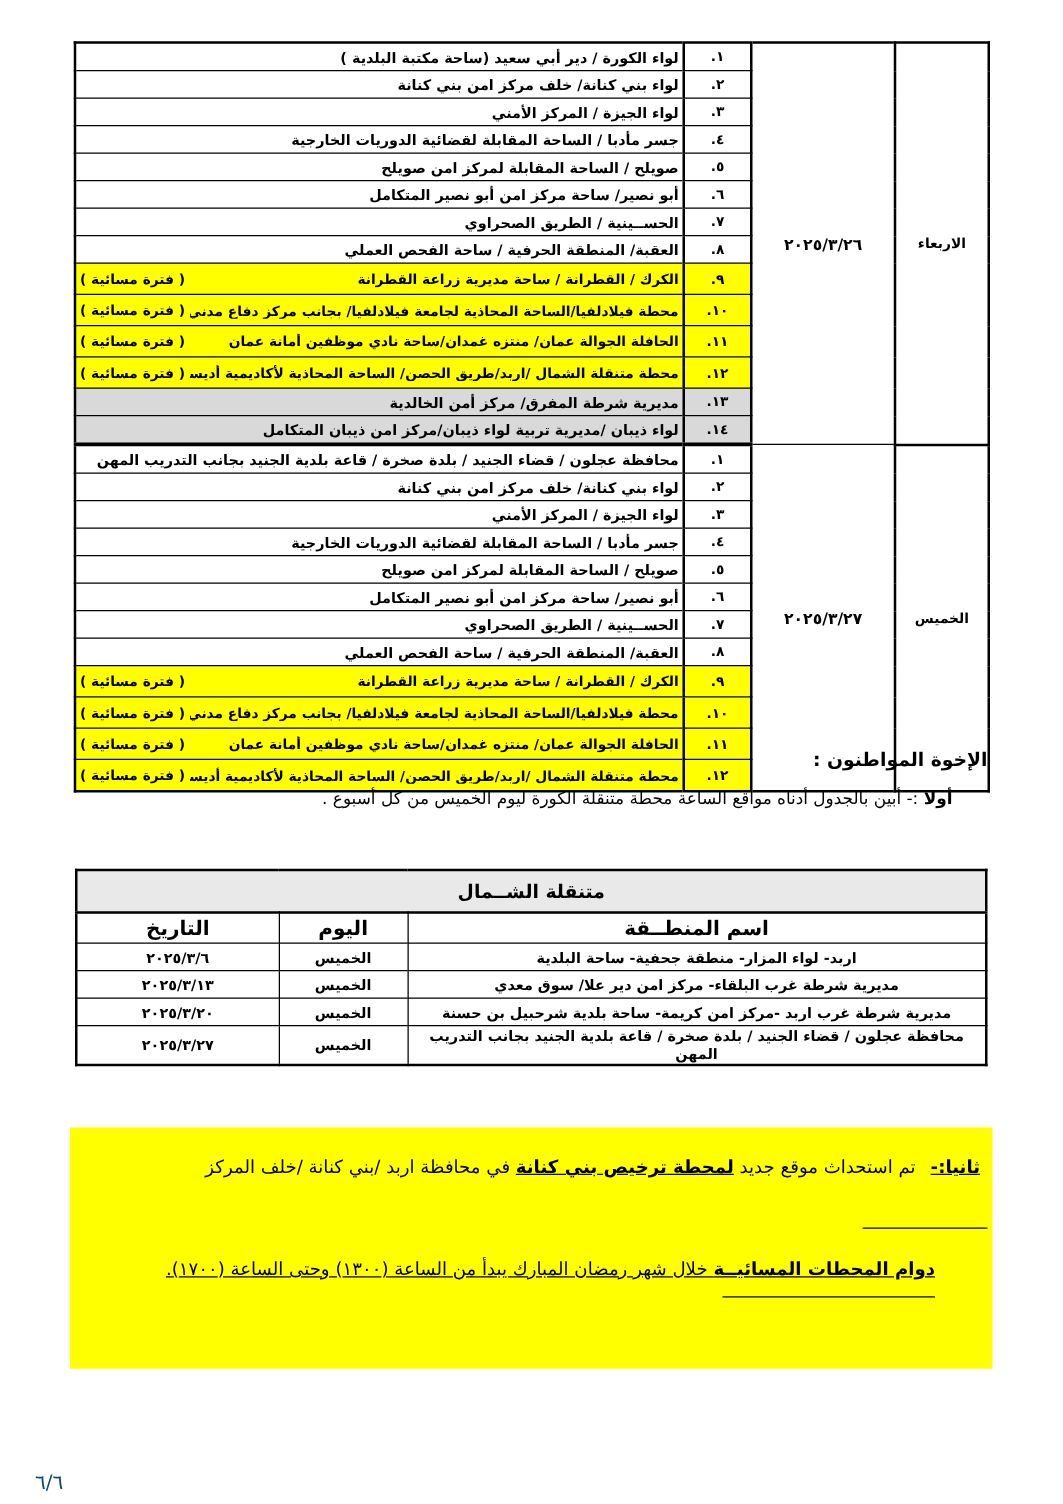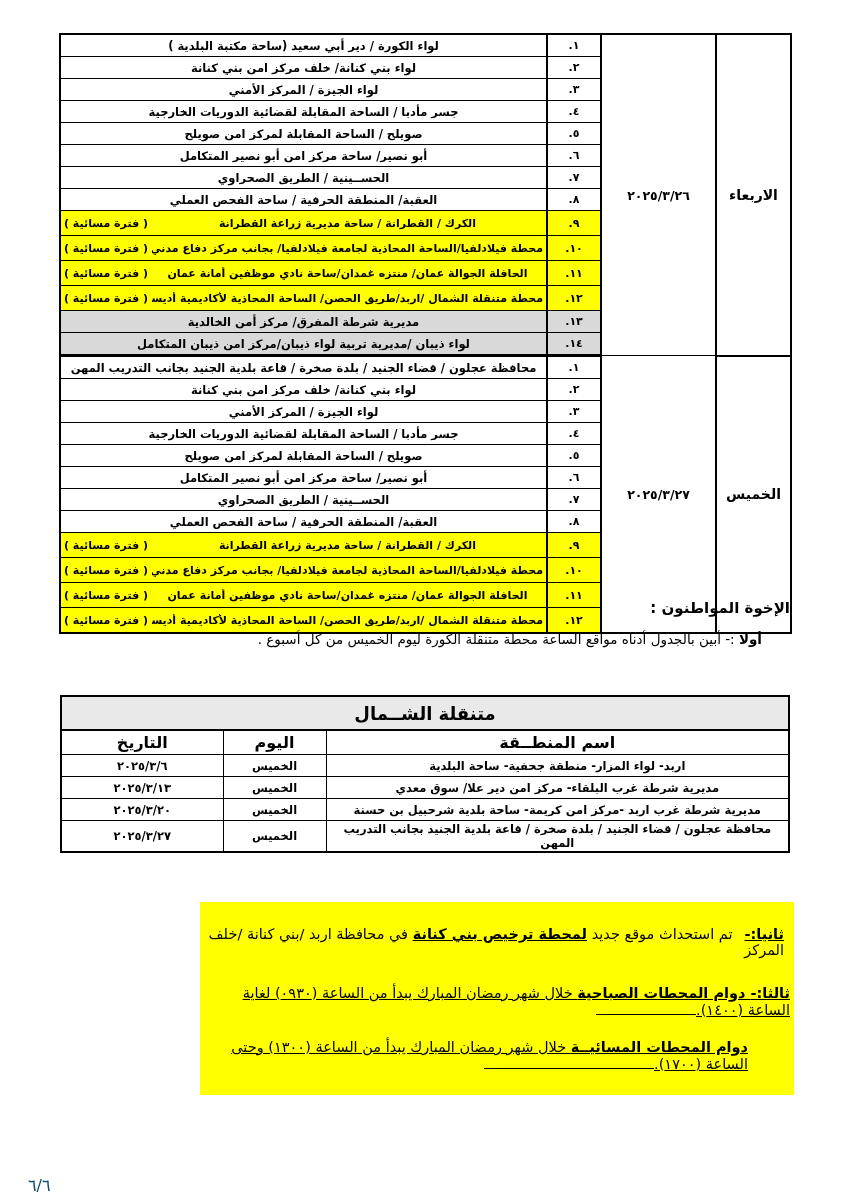--- a/index.html
+++ b/index.html
@@ -10,51 +10,51 @@
   
   table.sched{
     position:absolute;top:33px;right:58px;width:731px;
     border-collapse:collapse;table-layout:fixed;
     border:2.5px solid #000;
   }
   table.sched td{
     border:1.5px solid #000;font-weight:bold;font-size:11.5px;
     text-align:center;vertical-align:middle;padding:1px 3px;height:19px;
   }
-  table.sched td.c-day{font-size:14px;border:2.5px solid #000;margin-top:19px;}
+  table.sched td.c-day{font-size:11px;border:2.5px solid #000;margin-top:19px;}
   table.sched td.c-date{font-size:12.5px;letter-spacing:1px;border:1.5px solid #000;border-right-width:2.5px;border-left-width:2.5px;margin-top:37px;}
   table.sched td.c-num{font-size:11px;border-right-width:1.5px;border-left-width:2.5px;}
   tr.r-yellow td.c-num,tr.r-yellow td.c-loc{background:var(--hl,#ffff00);height:22px;}
   tr.r-gray td.c-num,tr.r-gray td.c-loc{background:var(--gray,#d9d9d9);}
   tr.section-start td{border-top:3px solid #000;}
   .cellflex{display:flex;align-items:center;width:100%;}
-  .loc-main{flex:1;text-align:center;}
+  .loc-main{flex:1;text-align:right;}
   tr.r-yellow .loc-main{white-space:nowrap;overflow:hidden;font-size:11px;}
   .loc-tag{white-space:nowrap;padding-right:4px;font-size:11px;}
   
   .intro-heading{position:absolute;top:599px;right:60px;font-size:15px;font-weight:bold;}
   .intro-line{position:absolute;top:631px;right:88px;font-size:13.5px;}
   .intro-line .lbl{font-weight:bold;}
   
   table.north{
     position:absolute;top:695px;right:60px;width:728px;
     border-collapse:collapse;table-layout:fixed;border:2px solid #000;
   }
   table.north td{
     border:1.5px solid #000;font-weight:bold;font-size:11.5px;
     text-align:center;vertical-align:middle;padding:1px 3px;height:19px;
   }
   table.north td.n-title{
-    background:var(--titlebg,#e9e9e9);font-size:18px;height:30px;border-bottom:2.5px solid #000;
+    background:var(--titlebg,#e9e9e9);font-size:15px;height:30px;border-bottom:2.5px solid #000;
   }
   table.north tr.n-head td{height:21px;font-size:16px;}
   table.north td.n-date{letter-spacing:2px;font-size:11.5px;}
   
   .notes{
-    position:absolute;top:902px;right:56px;width:594px;height:193px;
+    position:absolute;top:902px;right:56px;width:738px;height:193px;
     background:var(--hl,#ffff00);font-size:14.5px;
   }
   .n-line1{padding:24px 10px 0 6px;}
   .n-line2{padding:3px 195px 0 0;}
   .n-third{padding:27px 4px 0 4px;}
   .n-evening{padding:21px 46px 0 4px;}
   .b{font-weight:bold;}
   .bu{font-weight:bold;text-decoration:underline;}
   .u-line{text-decoration:underline;}
   .lbl-gap{margin-left:12px;}
@@ -341,20 +341,20 @@
         <td class="n-date">٢٠٢٥/٣/٢٧</td>
       </tr>
     </tbody>
 </table>
 
 <div class="notes">
   <div class="n-line1">
     <span class="bu lbl-gap">ثانيا:-</span><span>تم استحداث موقع جديد </span><span class="bu">لمحطة ترخيص بني كنانة</span><span> في محافظة اربد /بني كنانة /خلف المركز</span>
   </div>
   <div class="n-third">
-    <span class="u-line"><span class="b">ثالثا:-</span><span class="b"> دوام المحطات الصباحية</span><span> خلال شهر رمضان المبارك يبدأ من الساعة (٠٩٣٠) لغاية الساعة (١٤٠٠).</span></span><span class="tail tail-third"></span>
+    <span class="tail tail-third"></span>
   </div>
   <div class="n-evening">
     <span class="u-line"><span class="b">دوام المحطات المسائيــة</span><span> خلال شهر رمضان المبارك يبدأ من الساعة (١٣٠٠) وحتى الساعة (١٧٠٠).</span></span><span class="tail tail-evening"></span>
   </div>
 </div>
 
 <div class="pageno">٦/٦</div>
 
 </body></html>

